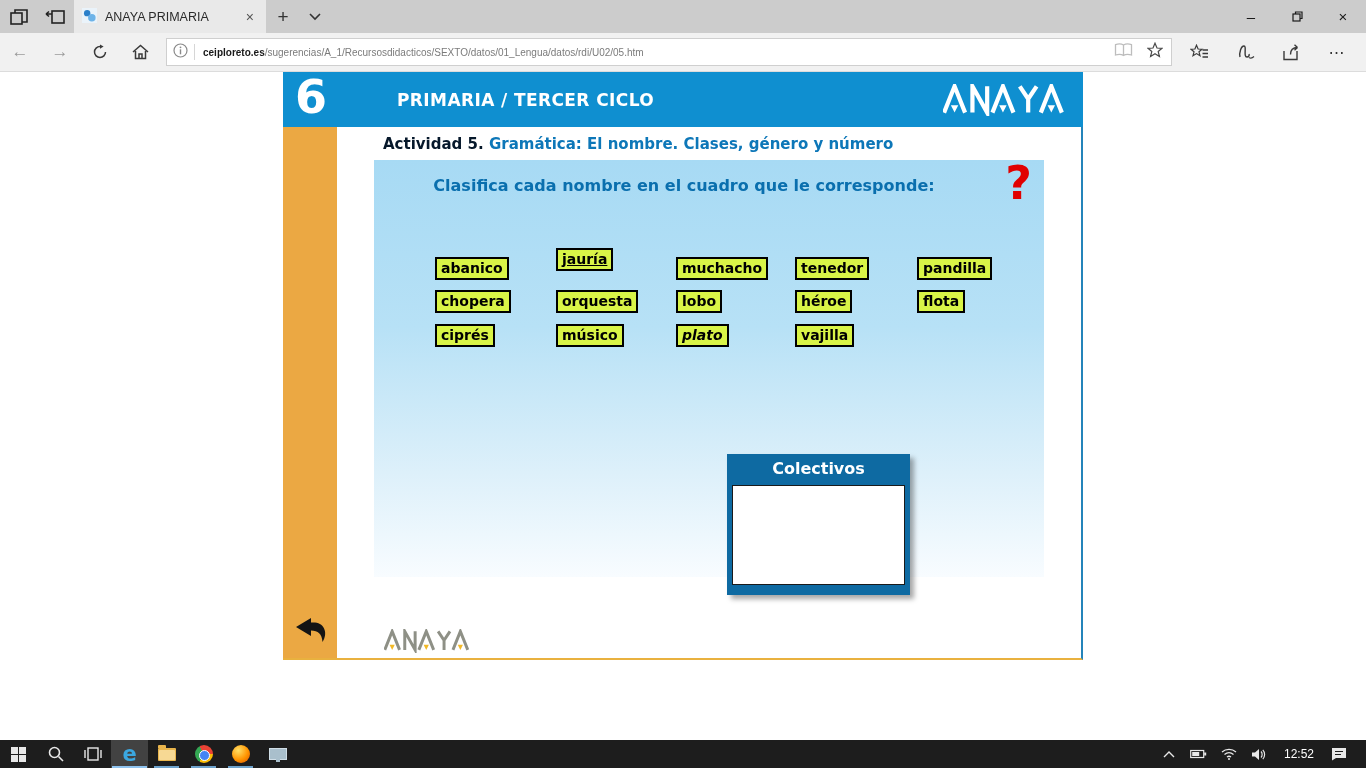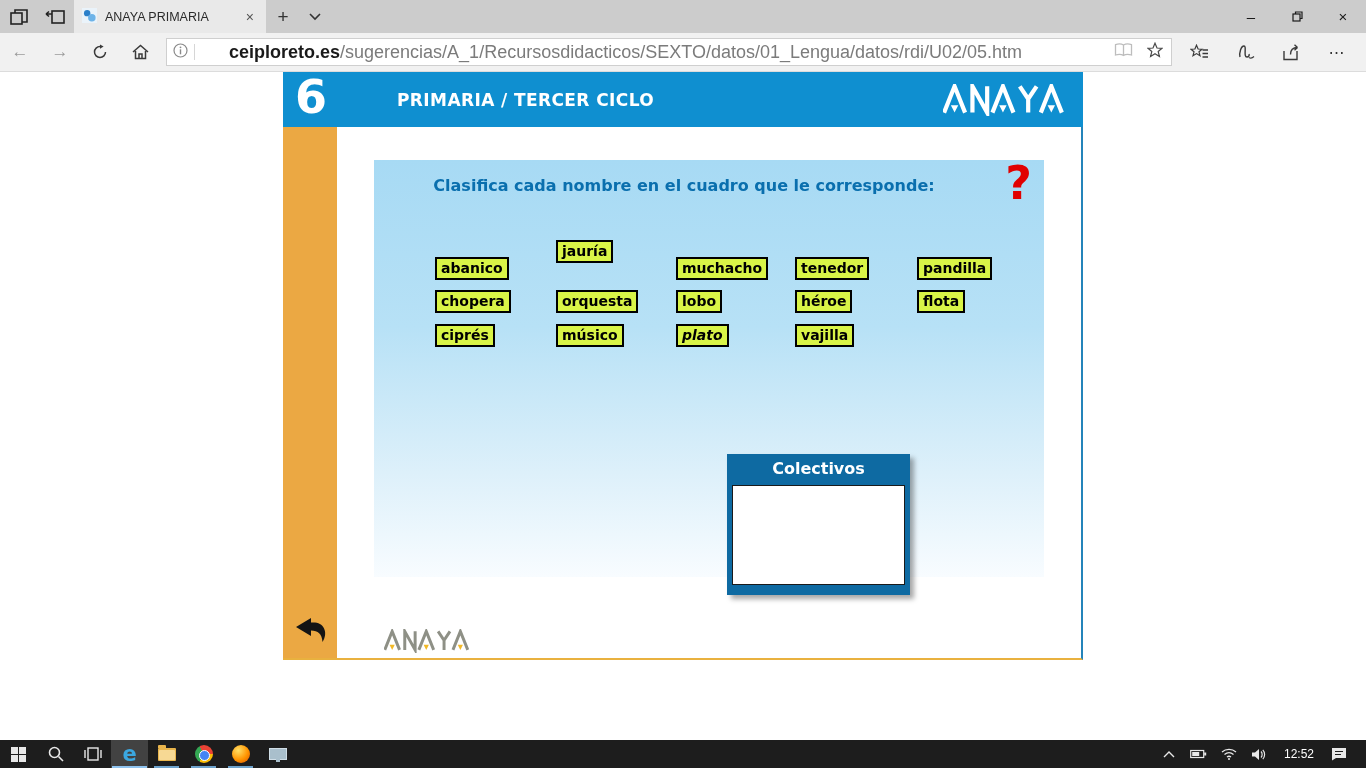--- a/index.html
+++ b/index.html
@@ -19,21 +19,21 @@
   .tabchev { width:30px; }
   .win-controls { position:absolute; right:0; top:0; height:33px; display:flex; }
   .win-btn { width:46px; height:33px; display:flex; align-items:center; justify-content:center; color:#1a1a1a; font-size:15px; }
 
   .toolbar { position:absolute; left:0; top:33px; width:1366px; height:39px; background:#f1f1f1; border-bottom:1px solid #dcdcdc; display:flex; align-items:center; }
   .nav-btn { width:40px; height:39px; display:flex; align-items:center; justify-content:center; font-size:17px; }
   .nav-btn.dim { color:#9a9a9a; }
   .nav-btn.dark { color:#3a3a3a; }
   .addressbar { display:flex; align-items:center; width:1006px; height:28px; background:#fff; border:1px solid #cfcfcf; margin-left:6px; padding:0 6px; }
   .addr-sep { width:1px; height:16px; background:#d6d6d6; margin:0 8px 0 6px; }
-  .url { font-size:18px; white-space:nowrap; overflow:hidden; flex:1;margin-left:26px; }
+  .url { font-size:10px; white-space:nowrap; overflow:hidden; flex:1; }
   .url .host { color:#1a1a1a; font-weight:700; }
   .url .path { color:#7b7b7b; }
   .addr-icons { display:flex; align-items:center; gap:14px; padding-right:2px; }
   .after-addr { display:flex; align-items:center; gap:8px; margin-left:8px; }
   .after-addr .icon-btn { width:38px; }
   .more-glyph { font-size:16px; color:#333; letter-spacing:1px; }
 
   
   .viewport { position:absolute; left:0; top:72px; width:1366px; height:668px; background:#fff; }
   .doc { position:absolute; left:283px; top:0; width:800px; height:588px; }
@@ -216,27 +216,31 @@
             <path d="M53.5 20 h7 l-3.5 7 z"></path>
             <path d="M99.5 20 h7 l-3.5 7 z"></path>
           </g>
         </svg>
       </span>
     </div>
 
     <div class="doc-body">
       <div class="side-strip"></div>
 
+      <div class="activity-line">
+        <span class="lbl">Actividad 5.</span>
+        <span class="ttl">Gramática: El nombre. Clases, género y número</span>
+      </div>
 
       <div class="panel">
         <div class="instruction">Clasifica cada nombre en el cuadro que le corresponde:</div>
         <div class="help-q">?</div>
 
         <span class="chip" style="left:61px;  top:97px;">abanico</span>
-        <span class="chip" style="left:182px; top:80px;">jauría</span>
+        <span class="chip" style="left:182px; top:88px;text-decoration:underline;">jauría</span>
         <span class="chip" style="left:302px; top:97px;">muchacho</span>
         <span class="chip" style="left:421px; top:97px;">tenedor</span>
         <span class="chip" style="left:543px; top:97px;">pandilla</span>
         <span class="chip" style="left:61px;  top:130px;">chopera</span>
         <span class="chip" style="left:182px; top:130px;">orquesta</span>
         <span class="chip" style="left:302px; top:130px;">lobo</span>
         <span class="chip" style="left:421px; top:130px;">héroe</span>
         <span class="chip" style="left:543px; top:130px;">flota</span>
         <span class="chip" style="left:61px;  top:164px;">ciprés</span>
         <span class="chip" style="left:182px; top:164px;">músico</span>

